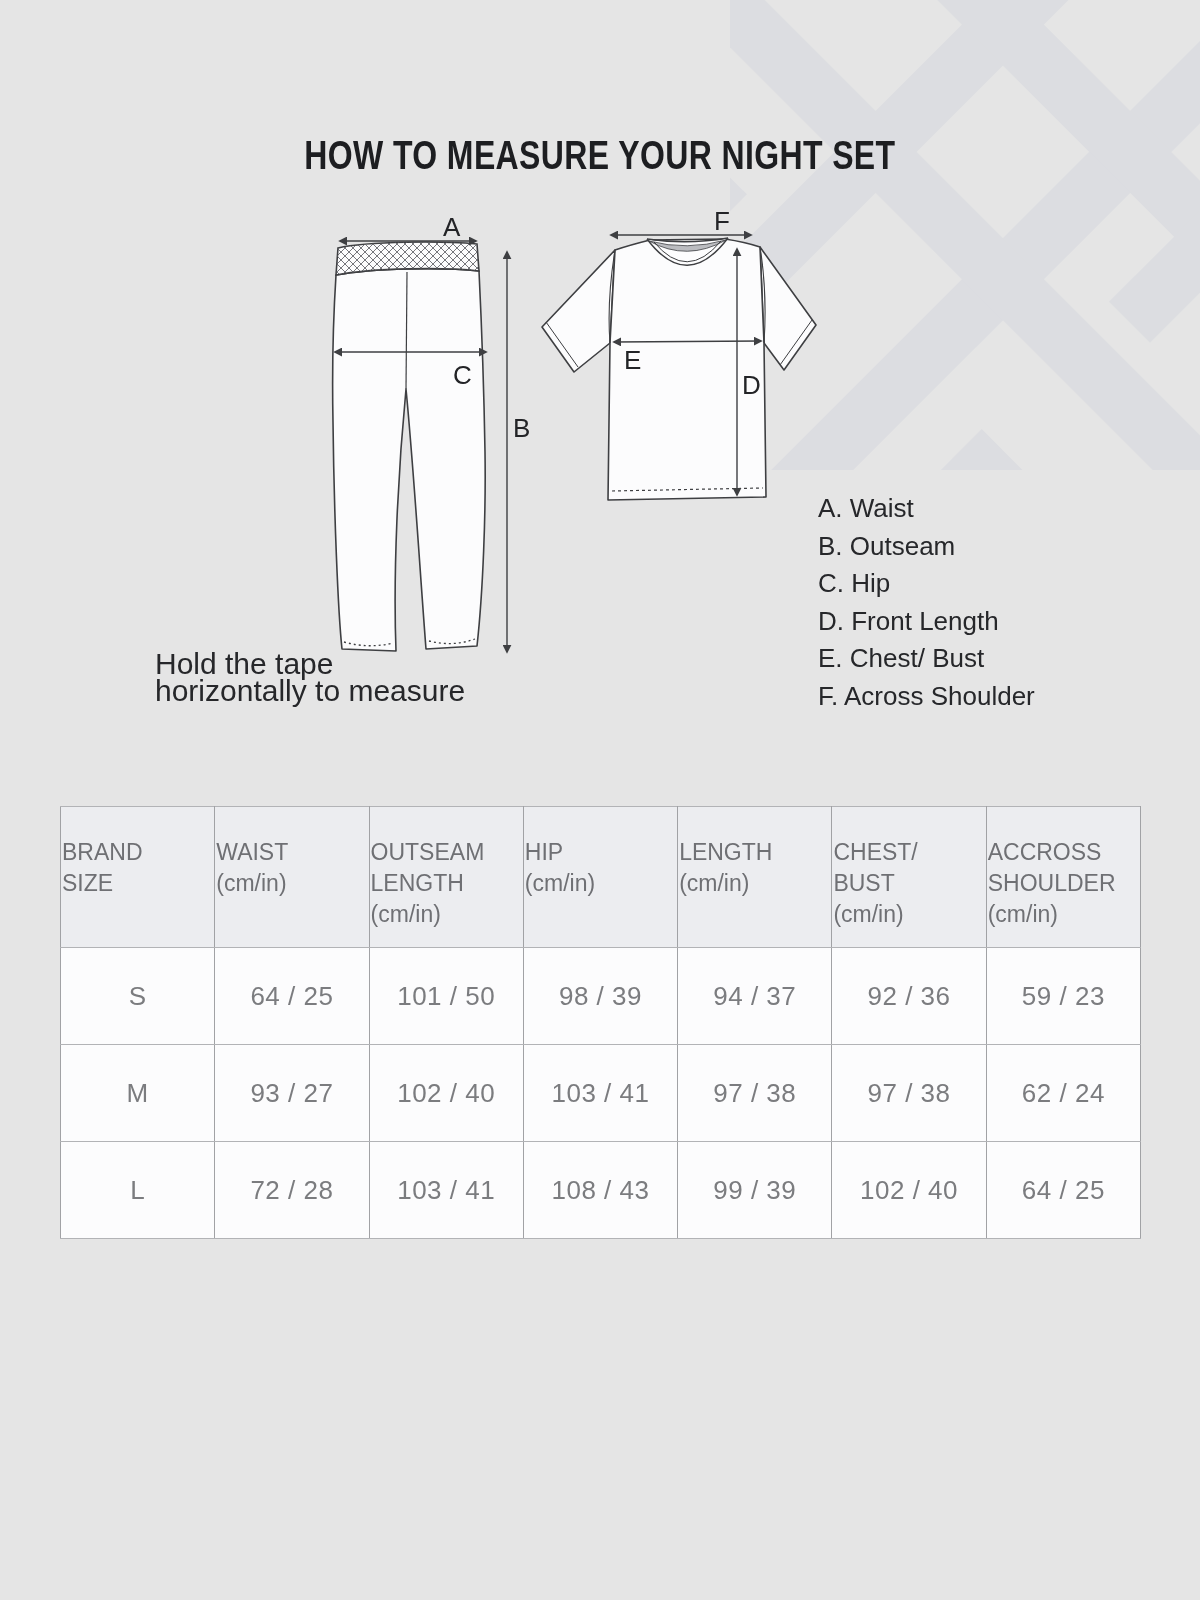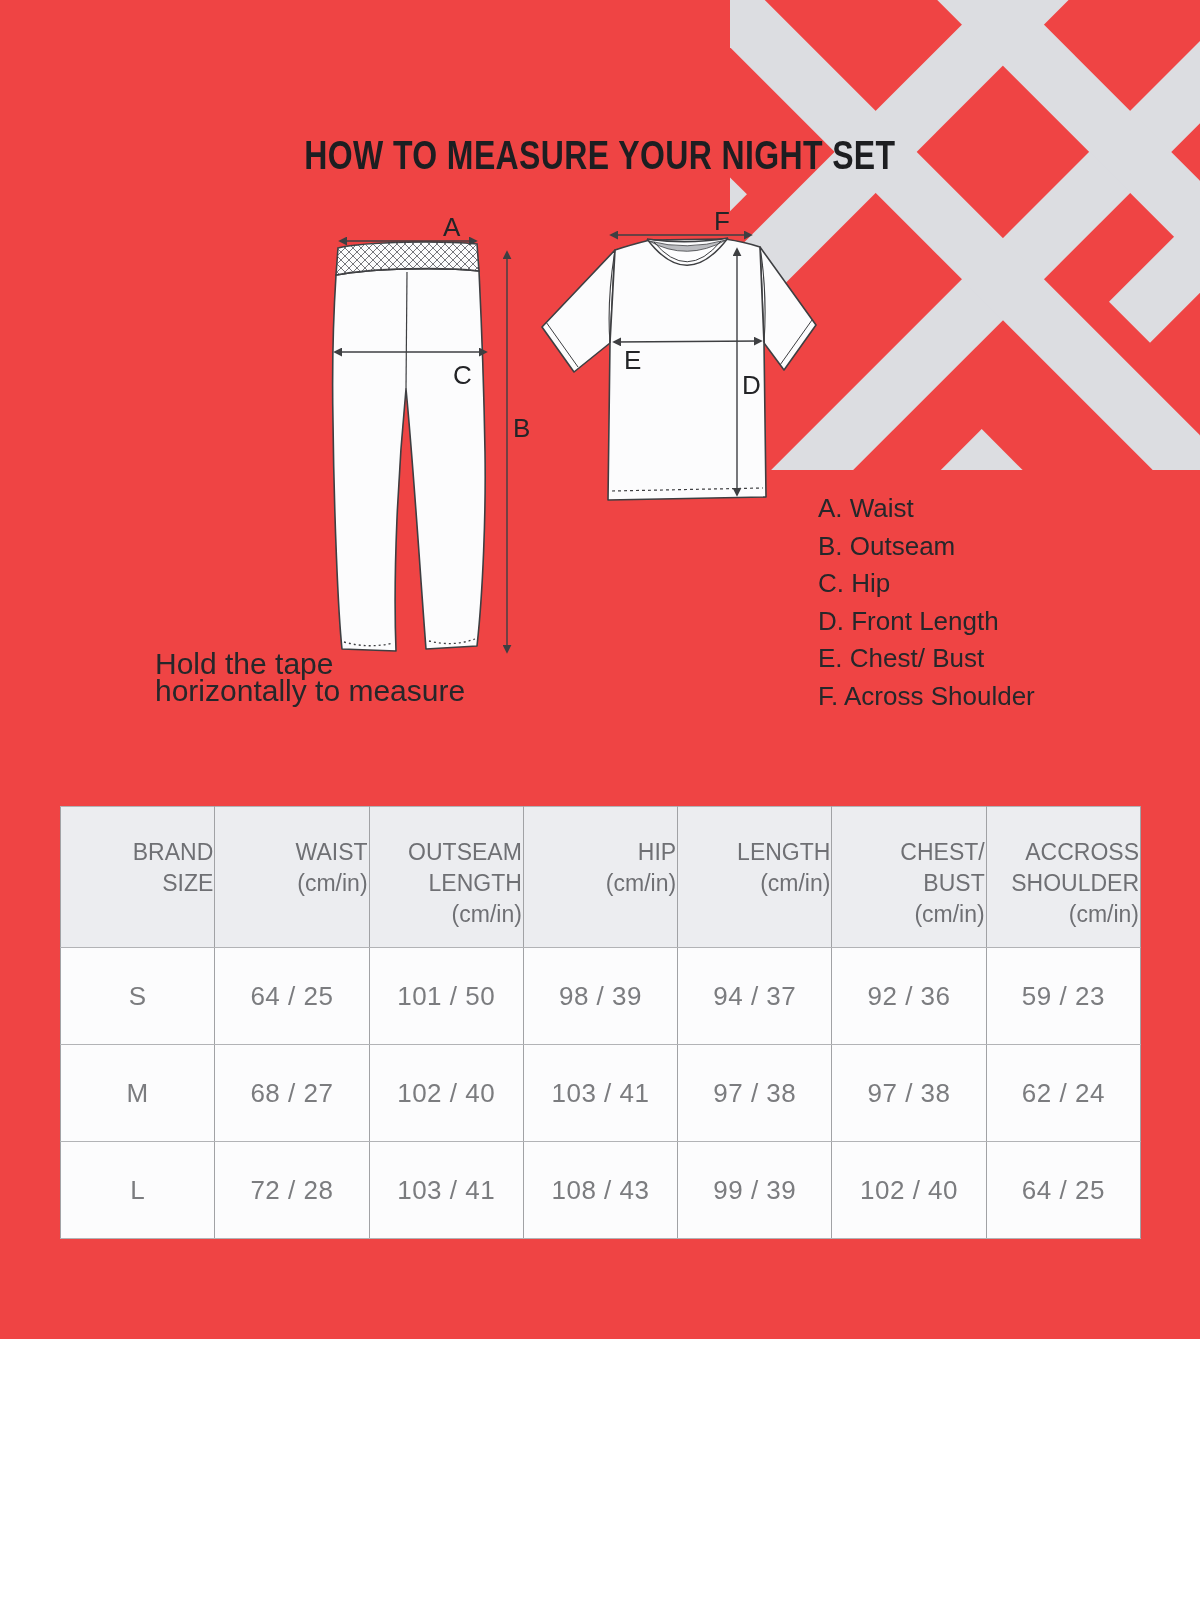--- a/index.html
+++ b/index.html
@@ -1,19 +1,19 @@
 <!DOCTYPE html>
 <html><head>
 <meta charset="utf-8">
 <style>
   html,body{margin:0;padding:0;}
   .page{
     position:relative;
-    width:1200px;height:1339px;
-    background:#ef4444;
+    width:1200px;height:1600px;
+    background:#e5e5e5;
     overflow:hidden;
     font-family:"Liberation Sans",sans-serif;
     color:#232427;
   }
   
   .watermark{position:absolute;top:-70px;right:-90px;pointer-events:none;}
 
   
   .title{
     position:absolute;top:130px;left:0;width:1200px;
@@ -46,21 +46,21 @@
   .sizetable th,.sizetable td{
     border-left:1px solid #a1a2a5;border-right:1px solid #a1a2a5;
     border-top:1px solid #b2b3b6;border-bottom:1px solid #b2b3b6;
   }
   .sizetable tr.head{height:141px;}
   .sizetable tr.body-row{height:97px;}
   .sizetable th{
     vertical-align:top;padding-top:30px;
     font-weight:normal;font-size:23px;line-height:31px;
     color:#6f7074;background:#ecedf0;
-    white-space:pre-line;text-align:right;
+    white-space:pre-line;text-align:left;
   }
   .sizetable td{
     text-align:center;vertical-align:middle;
     font-size:26px;color:#7b7c7f;letter-spacing:0.5px;
   }
 </style>
 </head>
 <body>
 
 <div class="page">
@@ -190,21 +190,21 @@
       <td>S</td>
       <td>64 / 25</td>
       <td>101 / 50</td>
       <td>98 / 39</td>
       <td>94 / 37</td>
       <td>92 / 36</td>
       <td>59 / 23</td>
     </tr>
     <tr class="body-row">
       <td>M</td>
-      <td>68 / 27</td>
+      <td>93 / 27</td>
       <td>102 / 40</td>
       <td>103 / 41</td>
       <td>97 / 38</td>
       <td>97 / 38</td>
       <td>62 / 24</td>
     </tr>
     <tr class="body-row">
       <td>L</td>
       <td>72 / 28</td>
       <td>103 / 41</td>

